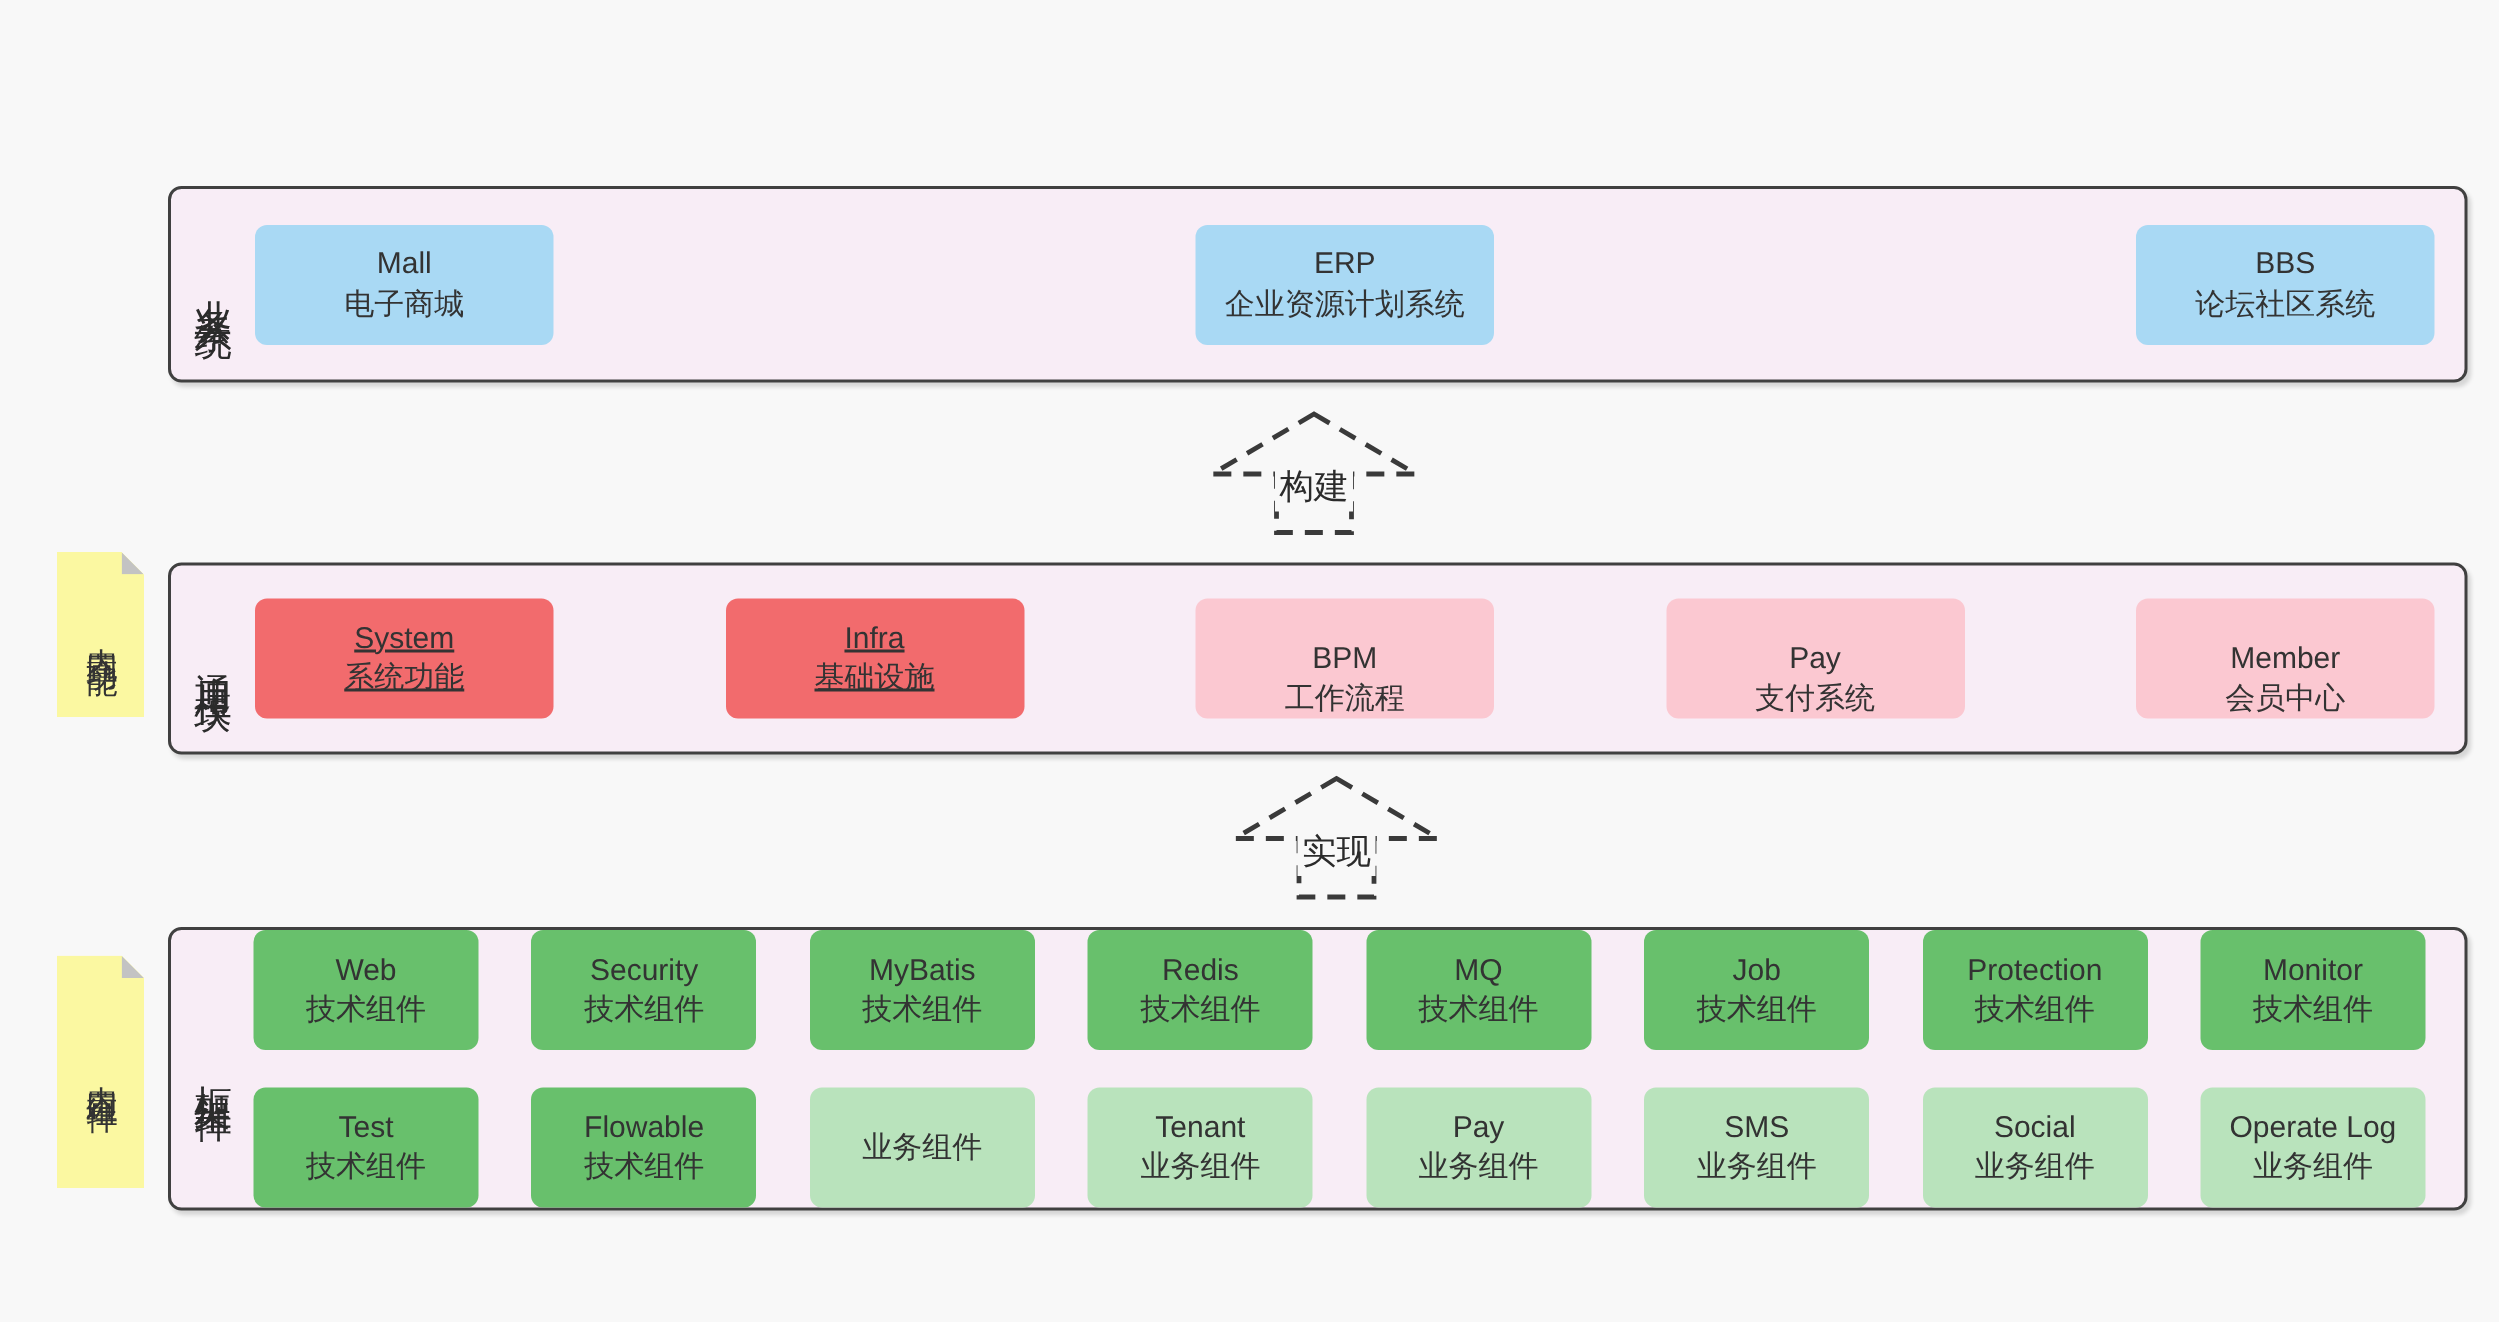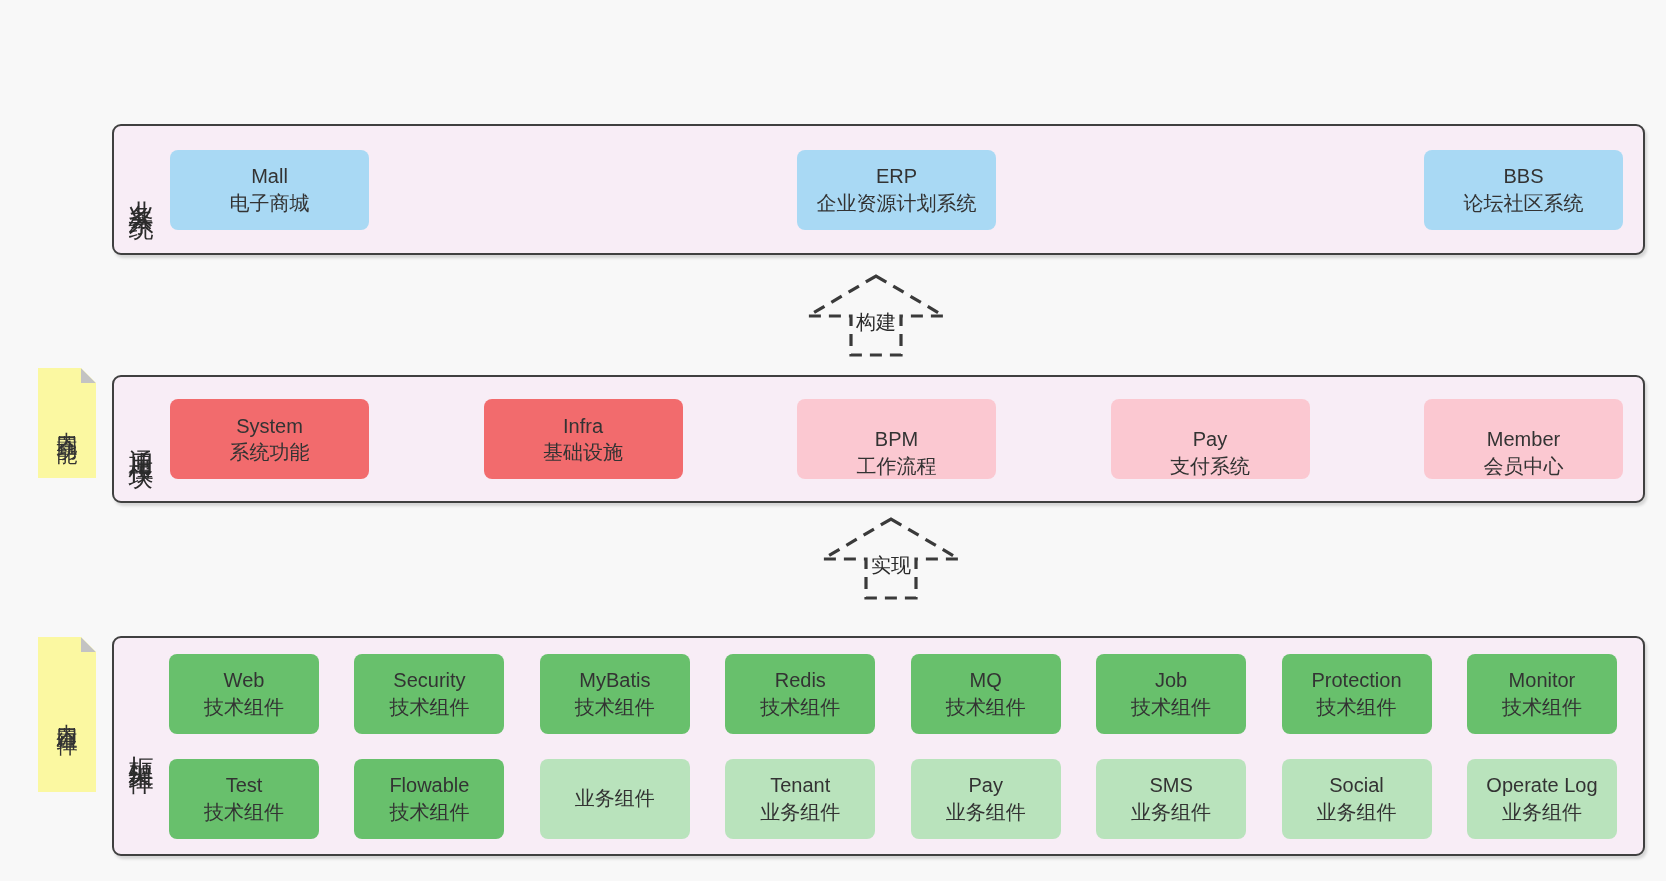--- a/index.html
+++ b/index.html
@@ -18,21 +18,21 @@
     position:absolute;left:94px;width:1533px;
     background:var(--band-bg,#f8edf6);
     border:2px solid var(--band-border,#404040);
     border-radius:9px;
     box-shadow:2px 3px 3px rgba(0,0,0,0.14);
     box-sizing:border-box;
     margin-left:18px;
   }
   .band-0{top:124px;height:131px;}
   .band-1{top:375px;height:128px;}
-  .band-2{top:636px;height:220px;text-decoration:underline;}
+  .band-2{top:618px;height:189px;text-decoration:underline;}
   .vlabel{
     position:absolute;left:6px;top:0;bottom:0;
     display:flex;align-items:center;justify-content:center;
     writing-mode:vertical-rl;text-orientation:upright;
     font-size:25px;letter-spacing:5px;color:#2b2b2b;
     width:44px;
   }
   .rows{
     position:absolute;top:0;bottom:0;left:56px;right:20px;
     display:flex;flex-direction:column;justify-content:center;gap:25px;
@@ -42,33 +42,33 @@
   .box{
     height:80px;border-radius:8px;
     display:flex;flex-direction:column;align-items:center;justify-content:center;
     text-align:center;color:var(--text,#333);
     font-size:20px;line-height:1.32;
     padding:0 4px;box-sizing:border-box;
   }
   .band-0 .box,.band-1 .box{width:199px;}
   .band-2 .box{width:150px;}
   .v-blue{background:var(--box-blue,#a9d9f4);}
-  .v-red{background:var(--box-red,#f26b6d);}
+  .v-red{background:var(--box-red,#f26b6d);text-decoration:underline;}
   .v-pink{background:var(--box-pink,#fbc8d1);justify-content:flex-end;}
   .v-green{background:var(--box-green,#68c06c);}
   .v-green-light{background:var(--box-green-light,#b9e3bc);}
   
   .arrow{position:absolute;width:140px;height:84px;}
   .arrow-0{left:806px;top:274px;}
   .arrow-1{left:821px;top:517px;}
   .arrow svg{position:absolute;inset:0;}
   .arrow-label{
     position:absolute;left:50%;top:34px;transform:translateX(-50%);
     background:var(--page-bg,#f8f8f8);
-    padding:1px 3px;font-size:20px;color:#2b2b2b;white-space:nowrap;
+    padding:1px 3px;font-size:23px;color:#2b2b2b;white-space:nowrap;
   }
   
   .note{
     position:absolute;left:38px;width:58px;
     background:var(--note-yellow,#fbf8a1);
     display:flex;align-items:center;justify-content:center;
     clip-path:polygon(0 0,calc(100% - 15px) 0,100% 15px,100% 100%,0 100%);
     z-index:3;
   }
   .note-0{top:368px;height:110px;}

